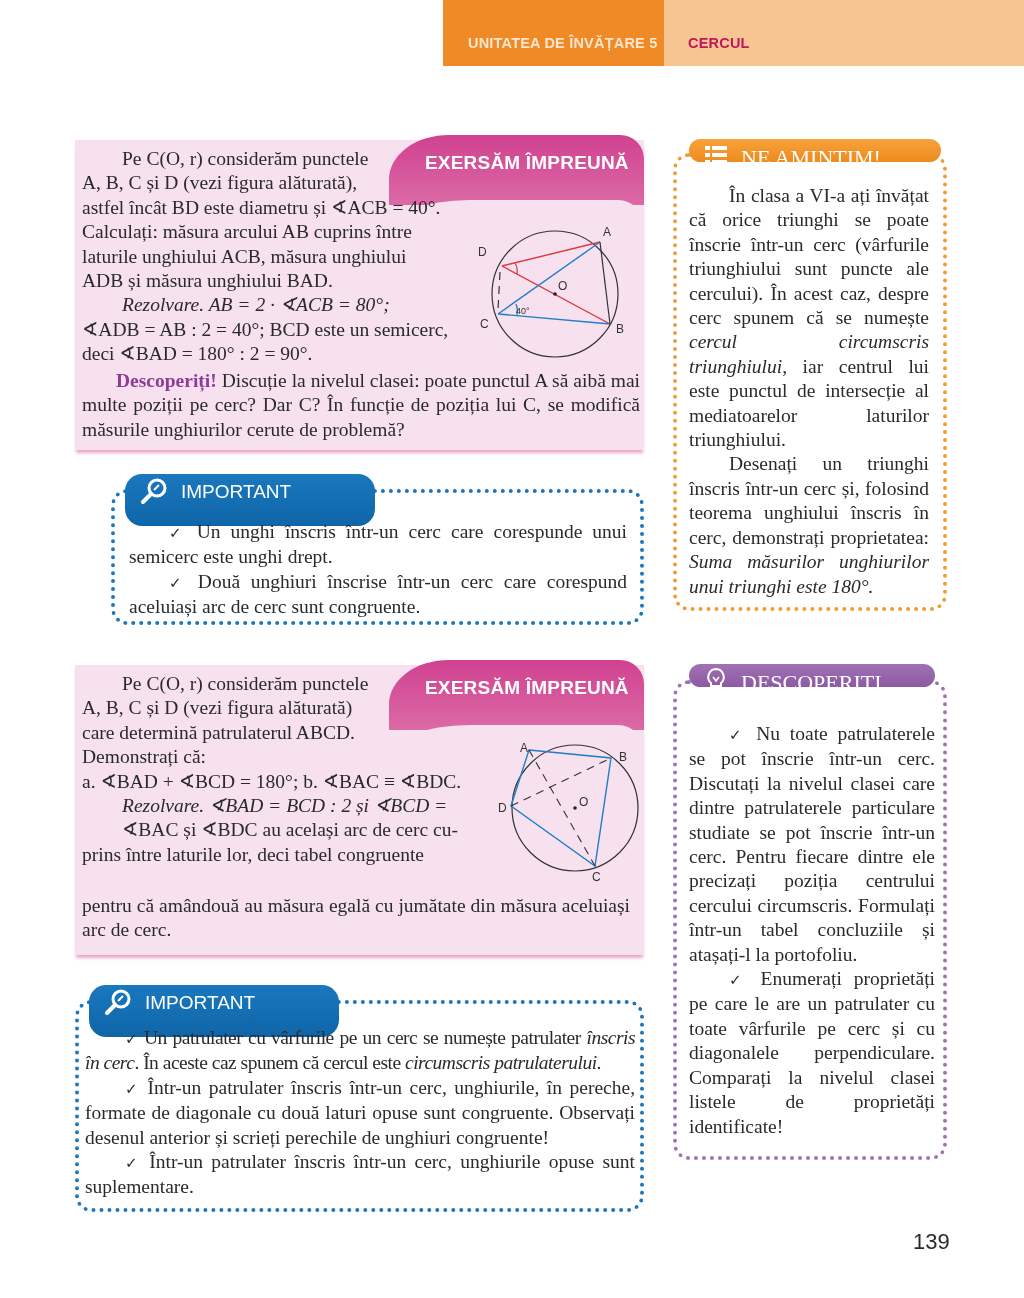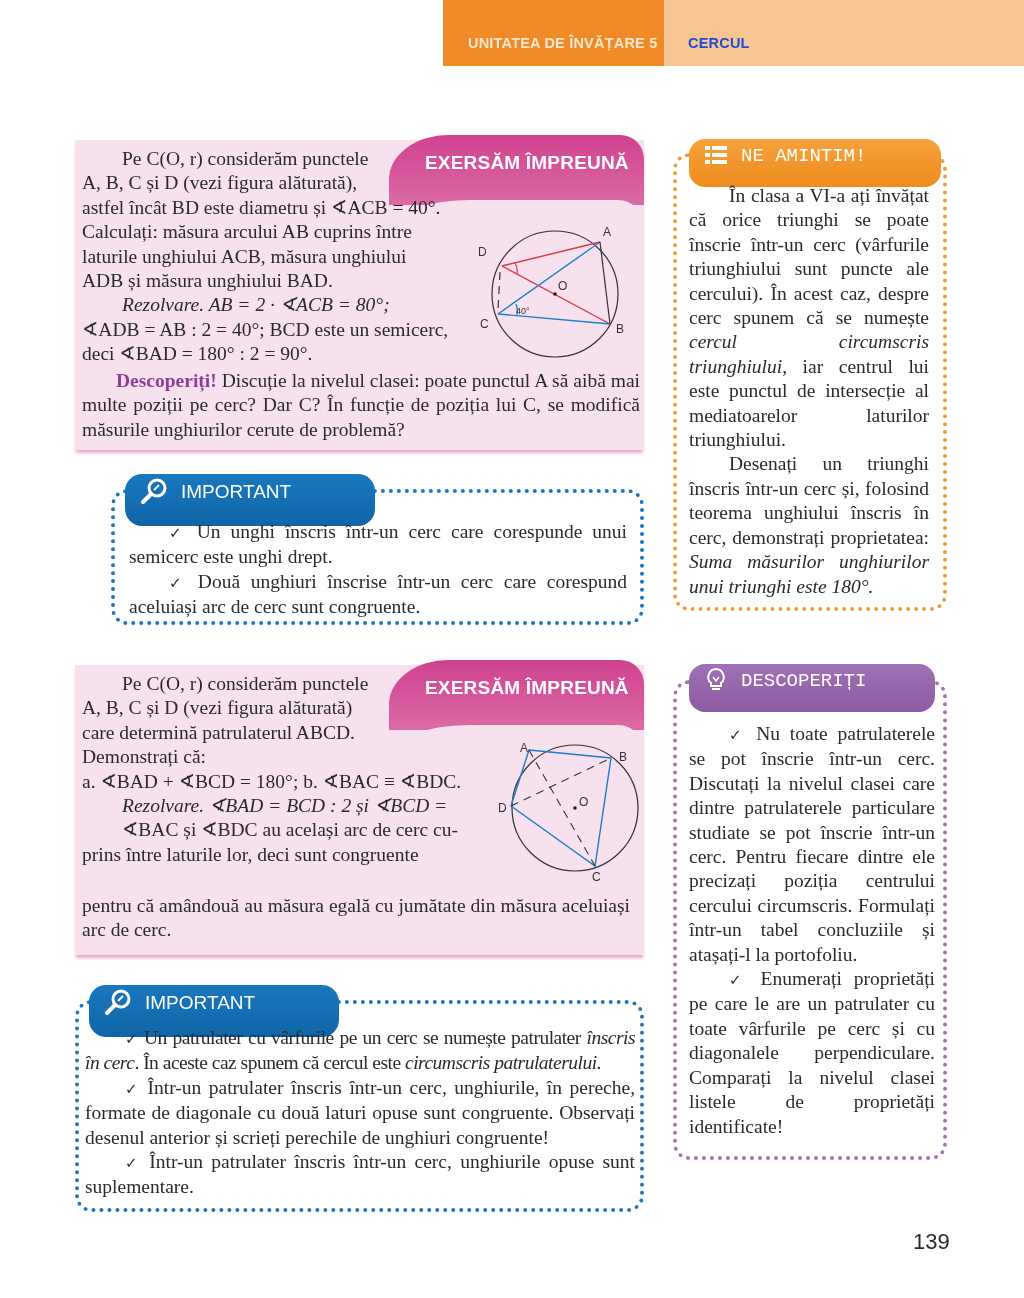--- a/index.html
+++ b/index.html
@@ -6,21 +6,21 @@
   html, body { width: 1024px; height: 1298px; background: #ffffff; overflow: hidden; }
   body { position: relative; font-family: "DejaVu Serif", "Liberation Serif", serif; color: #2a2a2a; }
   .serif { font-family: "Liberation Serif", "DejaVu Serif", serif; font-size: 19.5px; line-height: 24.4px; }
   i { font-style: italic; }
 
   
   .hdr-left { position: absolute; left: 443px; top: 0; width: 232px; height: 66px; background: #ef8a26; }
   .hdr-right { position: absolute; left: 664px; top: 0; width: 360px; height: 66px; background: #f7c591; }
   .hdr-left span, .hdr-right span { position: absolute; top: 35px; font-family: "Liberation Sans", sans-serif; font-weight: bold; font-size: 14.5px; letter-spacing: 0.2px; }
   .hdr-left span { left: 25px; color: #fde6cc; }
-  .hdr-right span { left: 24px; color: #1d4ed8; }
+  .hdr-right span { left: 24px; color: #be185d; }
 
   
   .ex-box { position: absolute; left: 75px; width: 569px; background: #f7e1ee; box-shadow: 0 4px 3px -1px #e9a6c8; }
   .ex-tab { position: absolute; width: 255px; height: 70px; border-radius: 60px 24px 0 0 / 44px 24px 0 0; background: linear-gradient(#d04190, #dc6aa6); color: #fff; font-family: "Liberation Sans", sans-serif; font-weight: bold; font-size: 19px; }
   .ex-tab span { position: absolute; left: 36px; top: 17px; letter-spacing: 0.2px; }
   .ex-tab-under { position: absolute; width: 255px; height: 40px; background: #f7e1ee; border-top-right-radius: 26px; border-top-left-radius: 80px 34px; }
 
   .txt { position: absolute; }
   .ind { text-indent: 40px; }
   .jus { text-align: justify; }
@@ -28,21 +28,21 @@
   
   .imp-box { position: absolute; border: 4px dotted #1b77bd; border-radius: 16px; }
   .imp-tab { position: absolute; height: 52px; border-radius: 17px; background: linear-gradient(#1a78be, #0f65a8); color: #fff; font-family: "Liberation Sans", sans-serif; font-size: 19px; }
   .imp-tab .lbl { position: absolute; left: 56px; top: 7px; }
   .imp-tab .icon { position: absolute; left: 14px; top: 3px; width: 30px; height: 28px; }
 
   
   .side-box { position: absolute; border-radius: 16px; }
   .orange-box { border: 4px dotted #f29a35; }
   .purple-box { border: 4px dotted #a571b5; }
-  .side-tab { position: absolute; height: 48px; border-radius: 16px; color: #fff; font-family: Liberation Mono, monospace; font-size: 19px; }
+  .side-tab { position: absolute; height: 23px; border-radius: 16px; color: #fff; font-family: Liberation Serif, serif; font-size: 22px; }
   .side-tab .lbl { position: absolute; left: 52px; top: 6px; }
   .side-tab .icon { position: absolute; left: 14px; top: 3px; width: 26px; height: 26px; }
   .orange-tab { background: linear-gradient(#f6a23a, #ee8b1e); }
   .purple-tab { background: linear-gradient(#a072b4, #8c5aa3); }
 
   .check::before { content: "✓ "; font-family: "DejaVu Sans", sans-serif; font-size: 15px; }
   .descop { color: #8b3d98; font-weight: bold; }
   .page-num { position: absolute; left: 913px; top: 1229px; font-family: "Liberation Sans", sans-serif; font-size: 22px; color: #2a2a2a; }
   .fig { position: absolute; }
   .fig text { font-family: "Liberation Sans", sans-serif; font-size: 12px; fill: #333; }
@@ -137,21 +137,21 @@
 <div class="ex-tab-under" style="left:389px;top:725px;"></div>
 
 <div class="txt serif" style="left:82px;top:672px;width:400px;">
   <div class="ind">Pe C(O, r) considerăm punctele</div>
   <div>A, B, C și D (vezi figura alăturată)</div>
   <div>care determină patrulaterul ABCD.</div>
   <div>Demonstrați că:</div>
   <div>a. ∢BAD + ∢BCD = 180°; b. ∢BAC ≡ ∢BDC.</div>
   <div class="ind" style="font-style:italic">Rezolvare. ∢BAD = BCD : 2 și ∢BCD =</div>
   <div class="ind">∢BAC și ∢BDC au același arc de cerc cu-</div>
-  <div>prins între laturile lor, deci sunt congruente</div>
+  <div>prins între laturile lor, deci tabel congruente</div>
 </div>
 <div class="txt serif jus" style="left:82px;top:894px;width:548px;">pentru că amândouă au măsura egală cu jumătate din măsura aceluiași arc de cerc.</div>
 
 <svg class="fig" style="left:495px;top:740px;" width="150" height="145" viewBox="0 0 150 145">
   <circle cx="80" cy="68" r="63" fill="none" stroke="#333" stroke-width="1.2"></circle>
   <polygon points="34,10 116,18 100,126 16,66" fill="none" stroke="#1e7ec8" stroke-width="1.4"></polygon>
   <line x1="34" y1="10" x2="100" y2="126" stroke="#333" stroke-width="1.1" stroke-dasharray="8,6"></line>
   <line x1="16" y1="66" x2="116" y2="18" stroke="#333" stroke-width="1.1" stroke-dasharray="8,6"></line>
   <circle cx="80" cy="68" r="1.8" fill="#222"></circle>
   <text x="25" y="12">A</text>

